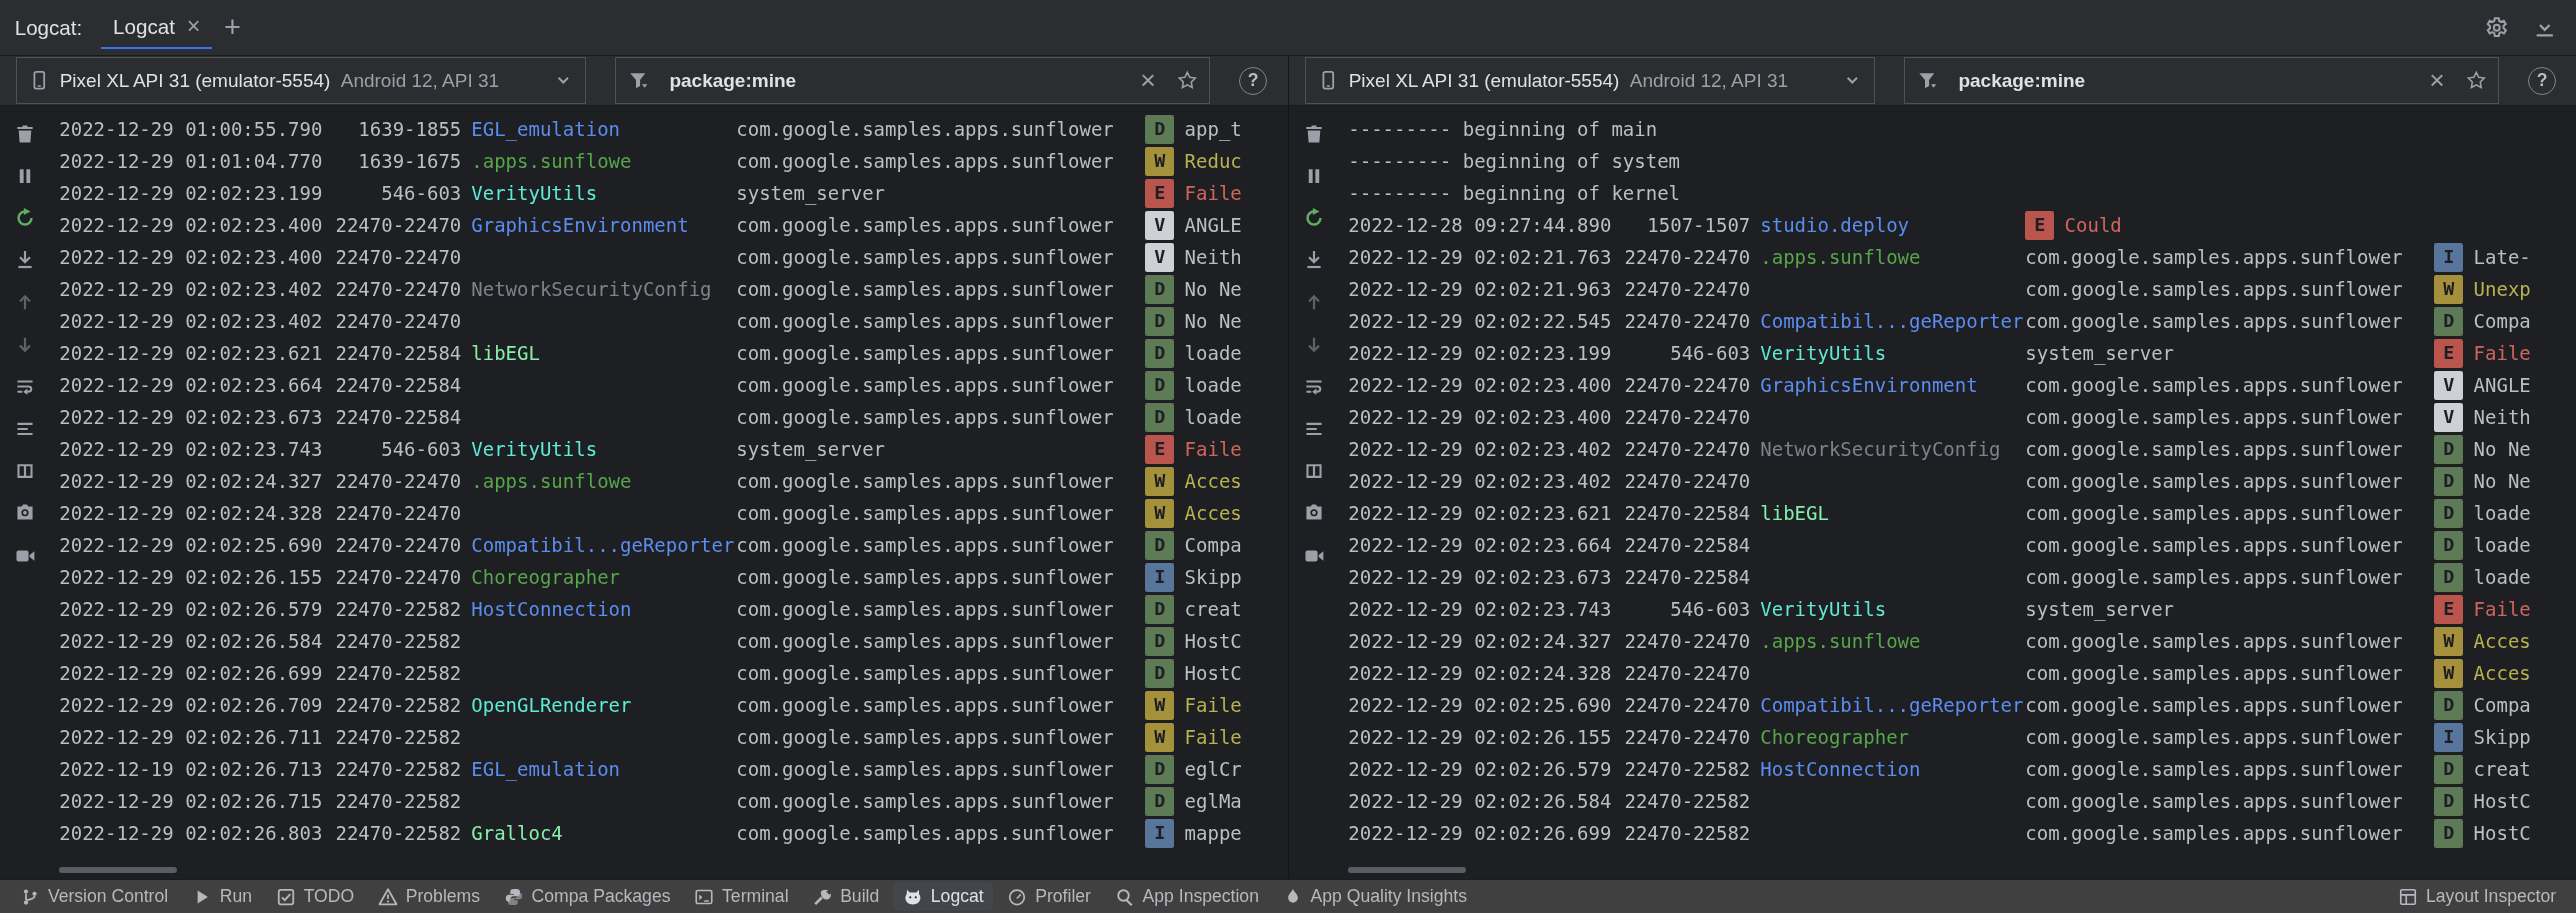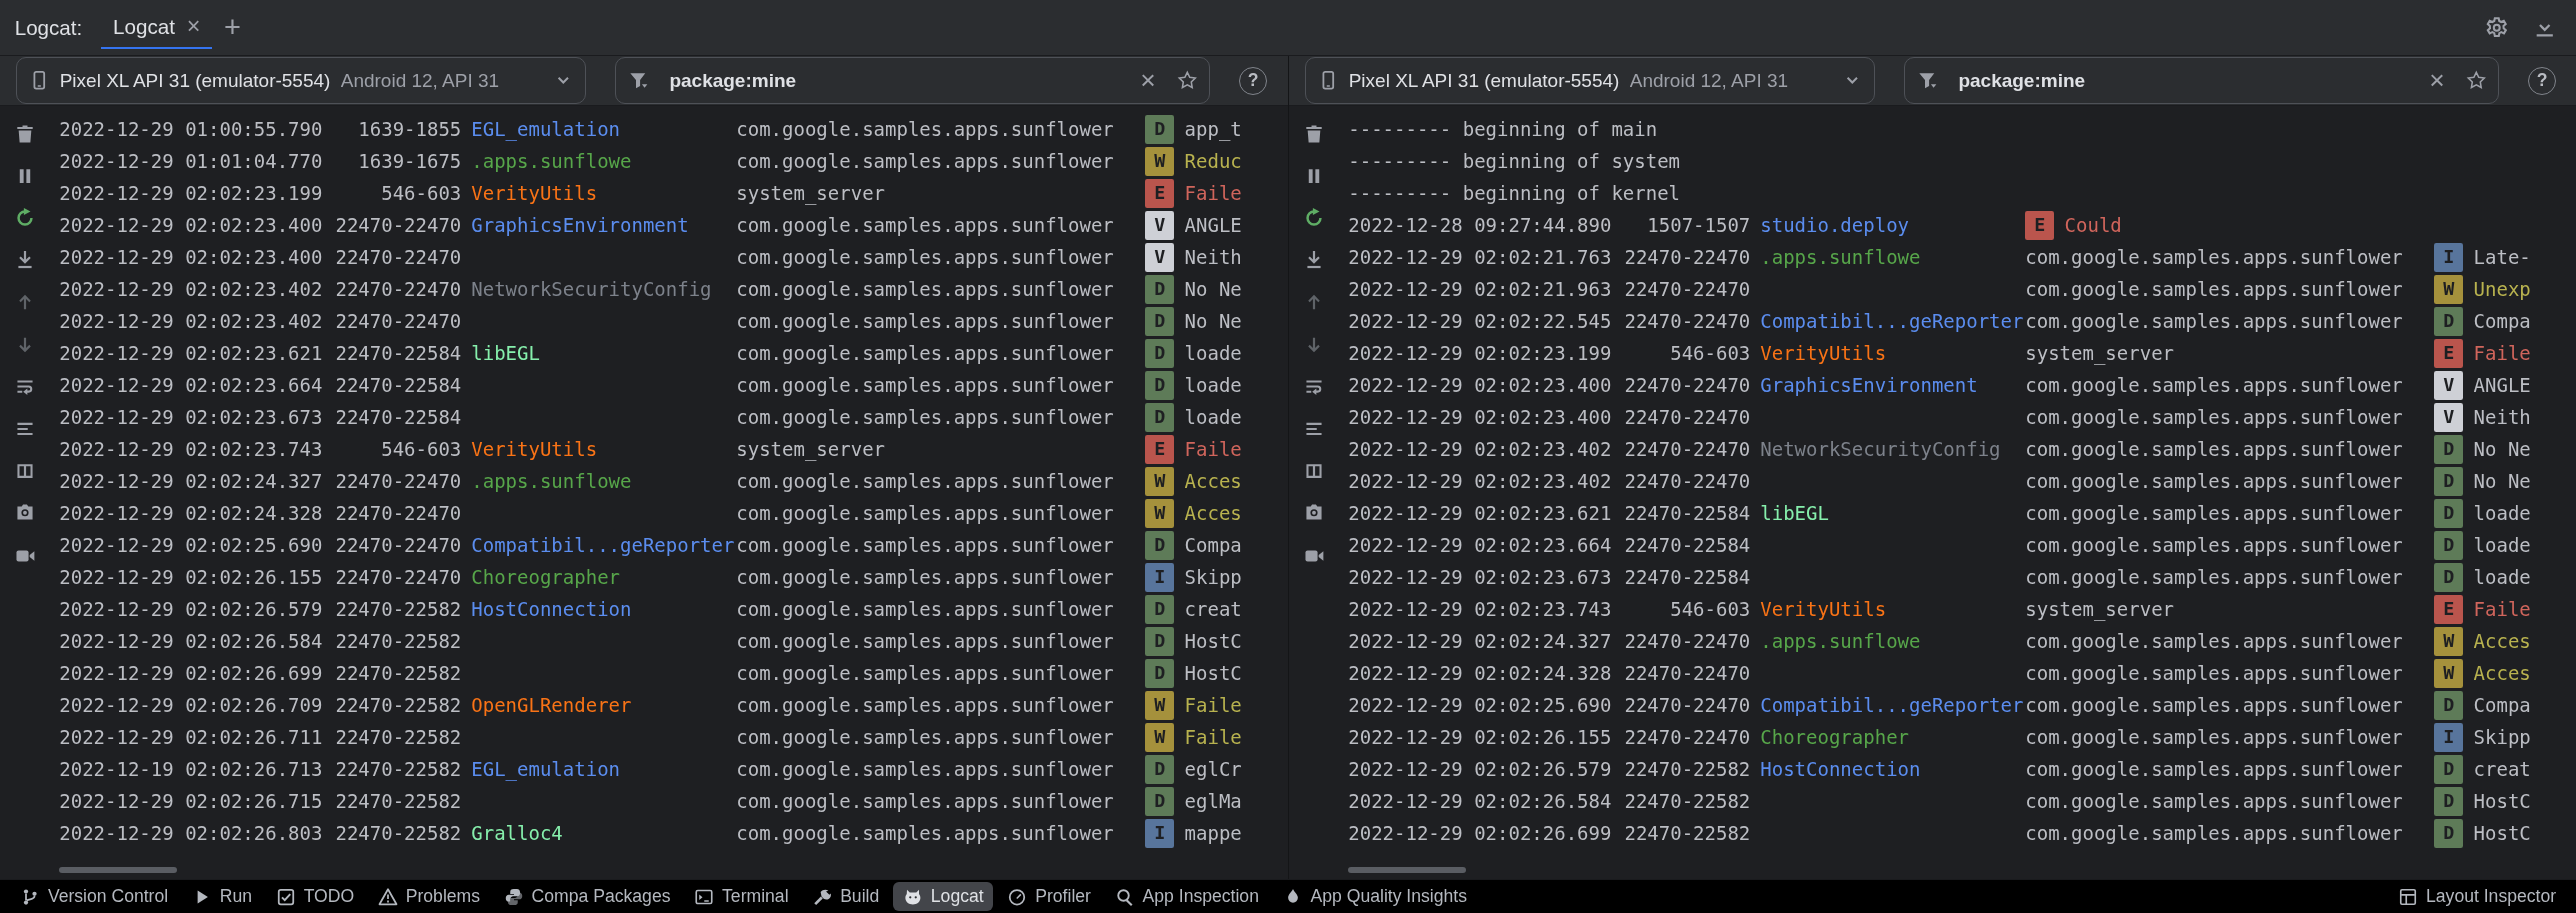--- a/index.html
+++ b/index.html
@@ -12,21 +12,21 @@
   .tab{height:43px;display:flex;align-items:center;gap:11.8px;padding:0 11.8px;color:#dfe1e5;font-size:20.6px;border-bottom:2.2px solid #3574f0;}
   .tab-close{color:#9da0a8;font-size:23.5px;line-height:1;}
   .add-tab{color:#9da0a8;font-size:29px;margin-left:11.8px;line-height:1;}
   .header-right{margin-left:auto;display:flex;align-items:center;gap:25px;color:#9da0a8;padding-right:4.4px;}
   .header-right .ico{width:23.5px;height:23.5px;}
 
   .panes{flex:1;display:flex;min-height:0;}
   .pane{width:50%;display:flex;flex-direction:column;min-width:0;}
   .pane+.pane{border-left:0.7px solid #141517;}
   .pane-toolbar{height:50px;flex:none;background:#2b2d30;border-bottom:0.7px solid #1a1b1e;display:flex;align-items:center;padding:0 16px;gap:29px;}
-  .combo{height:47px;border:0.7px solid #4e5157;border-radius:10px;display:flex;align-items:center;padding:0 11.8px;gap:10.3px;color:#9da0a8;text-align:center;}
+  .combo{height:47px;border:0.7px solid #4e5157;border-radius:0;display:flex;align-items:center;padding:0 11.8px;gap:10.3px;color:#9da0a8;text-align:center;}
   .combo.device{width:570px;}
   .combo.filter{width:595px;gap:21px;}
   .dev-name{color:#dfe1e5;font-size:19px;white-space:nowrap;}
   .dev-details{color:#9da0a8;font-size:19px;white-space:nowrap;overflow:hidden;}
   .chev{margin-left:auto;}
   .filter-value{color:#dfe1e5;font-size:19px;font-weight:bold;}
   .filter-clear{margin-left:auto;color:#9da0a8;font-size:26.5px;line-height:1;}
   .ico{width:20.6px;height:20.6px;fill:currentColor;flex:none;}
   .star{color:#9da0a8;}
   .help{width:28px;height:28px;border:1.5px solid #80848b;border-radius:50%;color:#b9bcc2;display:flex;align-items:center;justify-content:center;font-size:17.6px;font-weight:bold;flex:none;}
@@ -44,31 +44,31 @@
   .c-pid{width:131px;flex:none;text-align:right;}
   .c-tag{width:265px;flex:none;margin-left:10px;overflow:hidden;}
   .c-pkg{width:409px;flex:none;overflow:hidden;}
   .c-lv{width:29px;height:29px;flex:none;border-radius:2.2px;display:flex;align-items:center;justify-content:center;color:#1e1f22;font-size:18.4px;font-weight:bold;font-family:"DejaVu Sans Mono",monospace;}
   .c-msg{flex:1;min-width:0;margin-left:10.3px;overflow:hidden;}
   .c-sep{color:#bcbec4;}
   .tag-blue{color:#5b8def;}
   .tag-green{color:#57a64a;}
   .tag-yellow{color:#86efac;}
   .tag-gray{color:#7d828b;}
-  .tag-def{color:#f97316;}
+  .tag-def{color:#5eead4;}
   .lv-V{background:#ced0d6;}
   .lv-D{background:#5e7b58;}
   .lv-I{background:#58759c;}
   .lv-W{background:#a5913c;}
   .lv-E{background:#ba554d;}
   .msg-W{color:#b8b24f;}
   .msg-E{color:#d0655c;}
   .hscroll{position:absolute;left:59px;bottom:5.9px;width:118px;height:6.6px;border-radius:3.7px;background:#5a5d63;}
 
-  .statusbar{height:34px;flex:none;background:#000000;border-top:0.7px solid #1a1b1e;display:flex;align-items:center;padding:0 10.3px;color:#b4b8bf;font-size:17.6px;gap:29px;}
+  .statusbar{height:34px;flex:none;background:#404040;border-top:0.7px solid #1a1b1e;display:flex;align-items:center;padding:0 10.3px;color:#b4b8bf;font-size:17.6px;gap:29px;}
   .sb-left{display:flex;align-items:center;gap:4.4px;}
   .sb-item{display:flex;align-items:center;gap:8px;padding:3.7px 9.6px;border-radius:5.9px;white-space:nowrap;}
   .sb-item.active{background:#43454a;color:#dfe1e5;}
   .sb-item .ico{width:20px;height:20px;}
   .sb-right{margin-left:auto;display:flex;}
 </style>
 </head>
 <body>
 
 <svg width="0" height="0" style="position:absolute">

